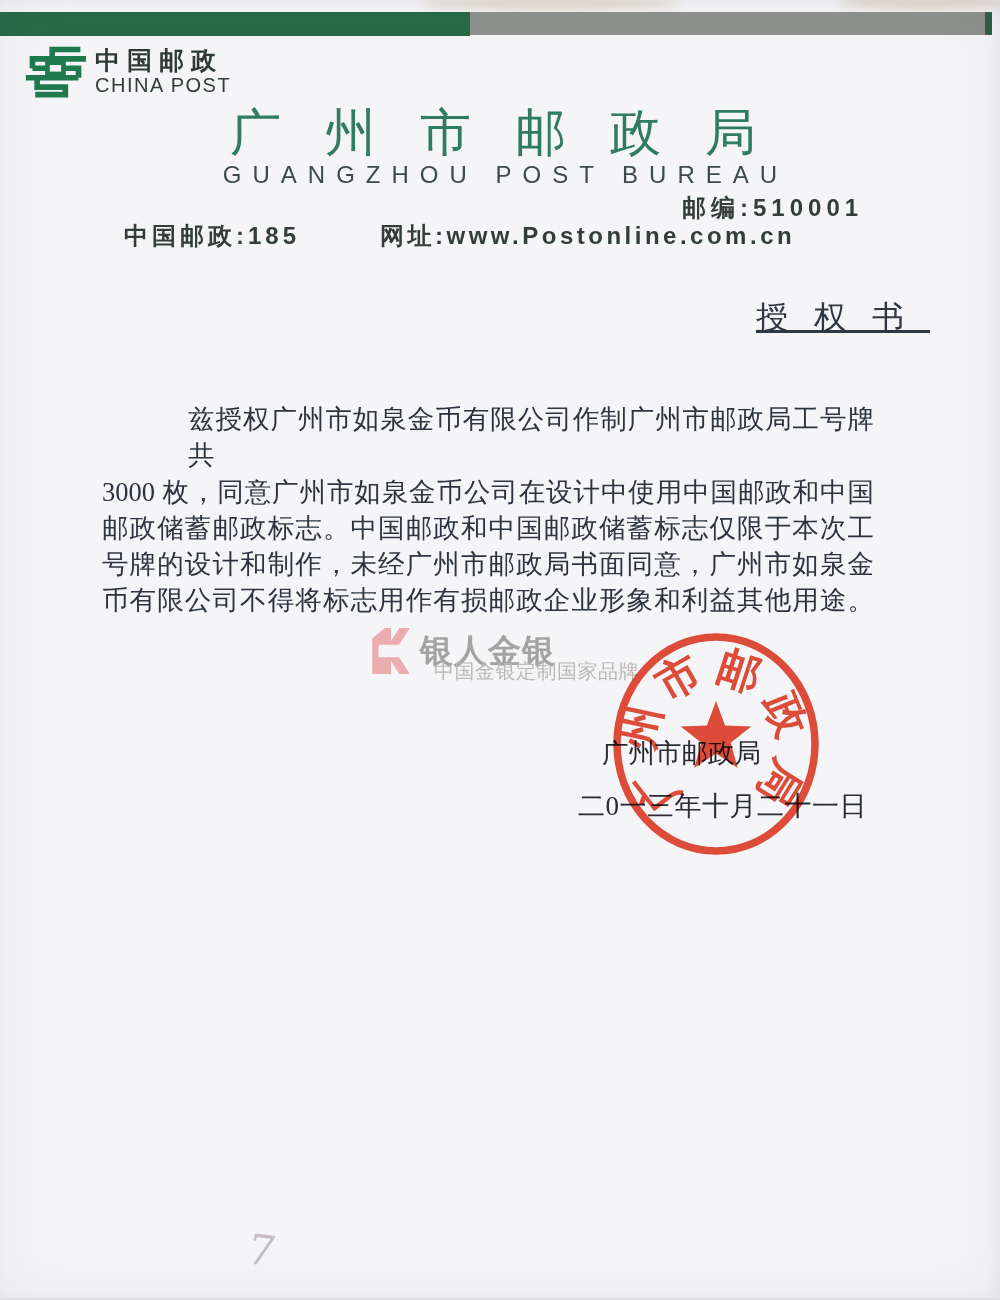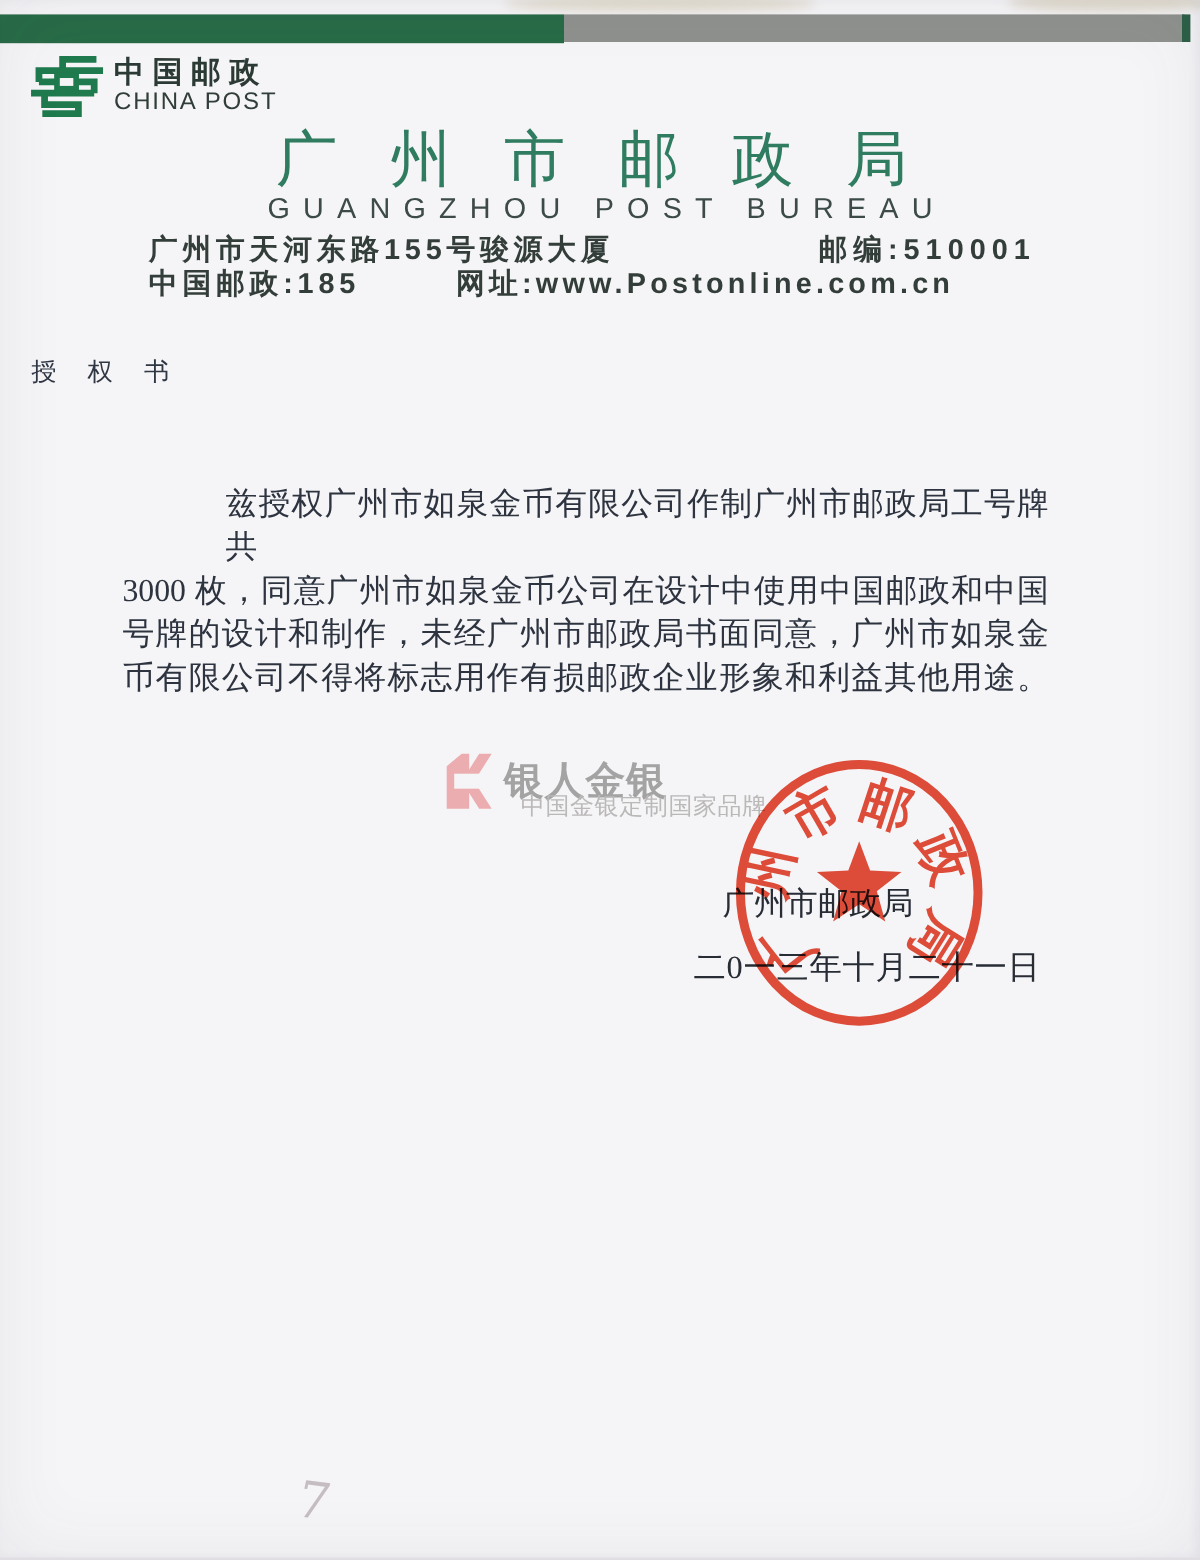--- a/index.html
+++ b/index.html
@@ -34,23 +34,23 @@
     font-size:51px;color:#2f7c60;letter-spacing:44px;padding-left:30px;box-sizing:border-box;font-weight:500;}
   .org-en{position:absolute;left:0;top:161px;width:1000px;text-align:center;
     font-size:24px;color:#3d4b48;letter-spacing:11px;padding-left:11px;box-sizing:border-box;}
   .addr{position:absolute;font-size:24px;font-weight:bold;color:#333e3a;letter-spacing:4px;white-space:nowrap;}
   .addr1-left{left:124px;top:192px;}
   .addr1-right{left:682px;top:192px;letter-spacing:5px;}
   .addr2-left{left:124px;top:220px;}
   .addr2-right{left:380px;top:220px;letter-spacing:3.5px;}
 
   
-  .doc-title{position:absolute;left:0;top:296px;width:930px;text-align:left;
+  .doc-title{position:absolute;left:0;top:296px;width:930px;text-align:right;
     font-family:"Liberation Serif","DejaVu Serif",serif;
-    font-size:21px;color:#2f3744;letter-spacing:26px;padding-left:26px;box-sizing:border-box;}
+    font-size:32px;color:#2f3744;letter-spacing:26px;padding-left:26px;box-sizing:border-box;text-decoration:underline;}
   .body{position:absolute;left:102px;top:401px;width:772px;
     font-family:Liberation Serif, serif;
     font-size:26.5px;line-height:36.3px;color:#2d3440;}
   .body .line{text-align:justify;text-align-last:justify;}
   .body .line.first{padding-left:86px;}
   .body .closing{text-align:left;text-align-last:left;padding-left:100px;}
 
   
   .watermark{position:absolute;left:370px;top:626px;opacity:0.9;}
   .wm-title{position:absolute;left:50px;top:3px;font-size:33px;font-weight:bold;color:#9b9b9b;letter-spacing:1px;white-space:nowrap;}
@@ -96,30 +96,30 @@
       <rect x="25" y="19" width="17" height="12" fill="#f5f4f6" stroke="#1f7a4e" stroke-width="5"></rect>
     </svg>
     <div class="logo-text">
       <div class="logo-cn">中国邮政</div>
       <div class="logo-en">CHINA POST</div>
     </div>
   </div>
 
   <div class="org-cn">广州市邮政局</div>
   <div class="org-en">GUANGZHOU POST BUREAU</div>
-  <div class="addr addr1-left">广州市天河东路155号骏源大厦</div>
   <div class="addr addr1-right">邮编:510001</div>
   <div class="addr addr2-left">中国邮政:185</div>
   <div class="addr addr2-right">网址:www.Postonline.com.cn</div>
 
   <div class="doc-title">授权书</div>
 
   <div class="body">
     <div class="line first">兹授权广州市如泉金币有限公司作制广州市邮政局工号牌共</div>
     <div class="line">3000 枚，同意广州市如泉金币公司在设计中使用中国邮政和中国</div>
+    <div class="line">邮政储蓄邮政标志。中国邮政和中国邮政储蓄标志仅限于本次工</div>
     <div class="line">号牌的设计和制作，未经广州市邮政局书面同意，广州市如泉金</div>
     <div class="line">币有限公司不得将标志用作有损邮政企业形象和利益其他用途。</div>
   </div>
 
   <div class="watermark">
     <svg width="42" height="50" viewBox="0 0 40 48">
       <polygon points="2,12 14,2 20,2 20,46 2,46" fill="#eba6a8"></polygon>
       <polygon points="28,2 38,2 24,24 38,46 28,46 14,24" fill="#eba6a8"></polygon>
       <rect x="8" y="18" width="26" height="12" fill="#f5f4f6"></rect>
     </svg>

